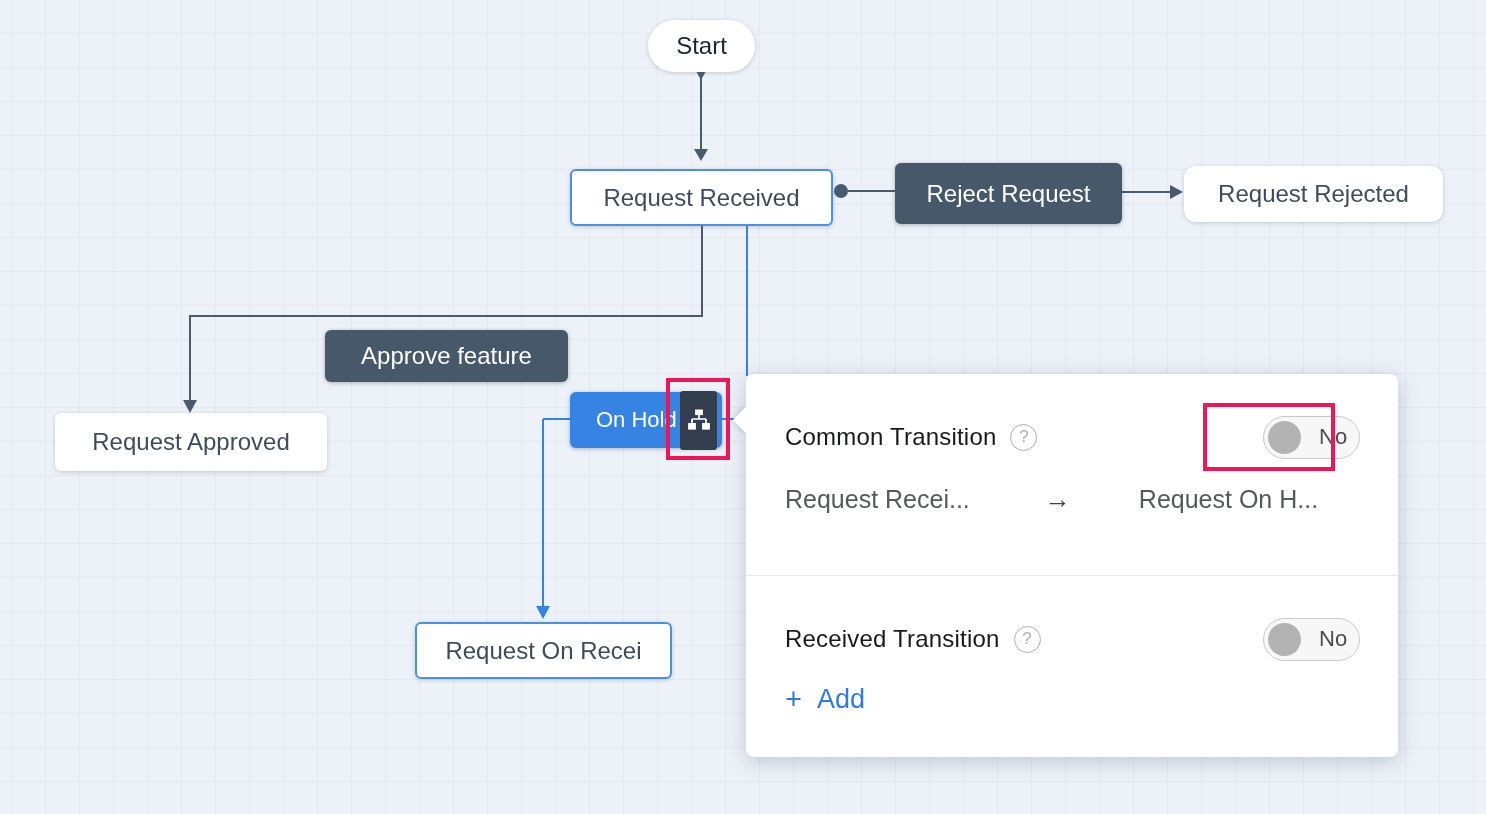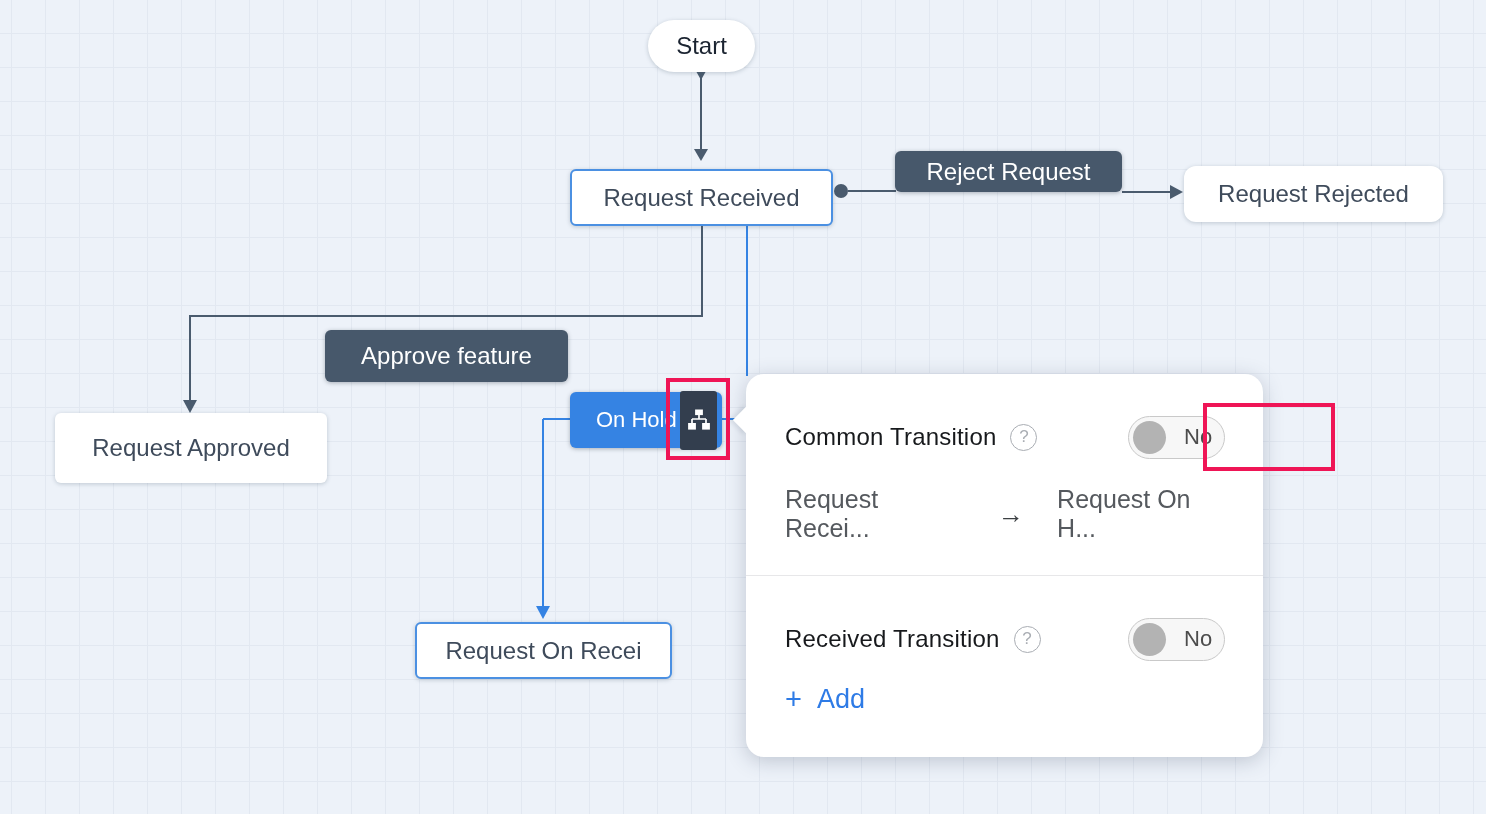--- a/index.html
+++ b/index.html
@@ -32,31 +32,32 @@
     box-shadow:0 1px 4px rgba(40,52,66,.35);box-sizing:border-box;white-space:nowrap;
   }
   .tlabel.selected{
     background:#3583e3;justify-content:flex-start;padding-left:26px;font-size:22px;
   }
   .node-icon-box{
     position:absolute;left:680px;top:391px;width:37px;height:59px;z-index:6;
     background:#333e4e;border-radius:3px;display:flex;align-items:center;justify-content:center;
   }
   .popup{
-    position:absolute;left:746px;top:374px;width:517px;height:383px;z-index:10;
-    background:#fff;border-radius:18px;
+    position:absolute;left:746px;top:374px;width:618px;height:383px;z-index:10;
+    background:#fff;border-radius:8px;
     box-shadow:0 4px 20px rgba(50,65,90,.25);
+    padding-left:34px;
   }
   .popup-notch{
     position:absolute;left:-9px;top:36px;width:20px;height:20px;background:#fff;
     transform:rotate(45deg);box-shadow:-3px 3px 4px rgba(50,65,90,.10);
   }
   .prow{position:absolute;left:39px;right:38px;display:flex;align-items:center;}
   .prow-1{top:33px;height:60px;}
-  .prow-2{top:115px;height:50px;}
+  .prow-2{top:100px;height:50px;gap:35px;}
   .prow-3{top:235px;height:60px;}
   .prow-4{top:305px;height:40px;}
   .p-heading{font-size:24px;color:#17191c;letter-spacing:.2px;}
   .p-muted{font-size:25px;color:#55595e;}
   .p-arrow{font-size:26px;color:#3c4043;margin-left:40px;}
   .p-to{margin-left:33px;}
   .help{
     width:27px;height:27px;border-radius:50%;border:1.5px solid #a9adb3;margin-left:14px;
     color:#a9adb3;font-size:17px;display:flex;align-items:center;justify-content:center;
     box-sizing:border-box;cursor:pointer;
@@ -113,33 +114,33 @@
   </svg>
 
   <div class="node pill" style="left:648px;top:20px;width:107px;height:52px;">
     <span>Start</span>
   </div>
 
   <div class="node blue-border" style="left:570px;top:161px;width:263px;height:57px;margin-top:8px;">
     <span>Request Received</span>
   </div>
 
-  <div class="tlabel" style="left:895px;top:151px;width:227px;height:41px;">
+  <div class="tlabel" style="left:895px;top:163px;width:227px;height:61px;">
     <span>Reject Request</span>
   </div>
 
   <div class="node" style="left:1184px;top:166px;width:259px;height:56px;border-radius:12px;">
     <span>Request Rejected</span>
   </div>
 
   <div class="tlabel" style="left:325px;top:290px;width:243px;height:52px;margin-top:40px;">
     <span>Approve feature</span>
   </div>
 
-  <div class="node" style="left:55px;top:413px;width:272px;height:70px;">
+  <div class="node" style="left:55px;top:413px;width:272px;height:58px;">
     <span>Request Approved</span>
   </div>
 
   <div class="tlabel selected" style="left:570px;top:392px;width:152px;height:56px;">
     <span>On Hold</span>
   </div>
 
   <div class="node-icon-box">
     <span style="display:flex;">
       <svg width="24" height="23" viewBox="0 0 24 23">

